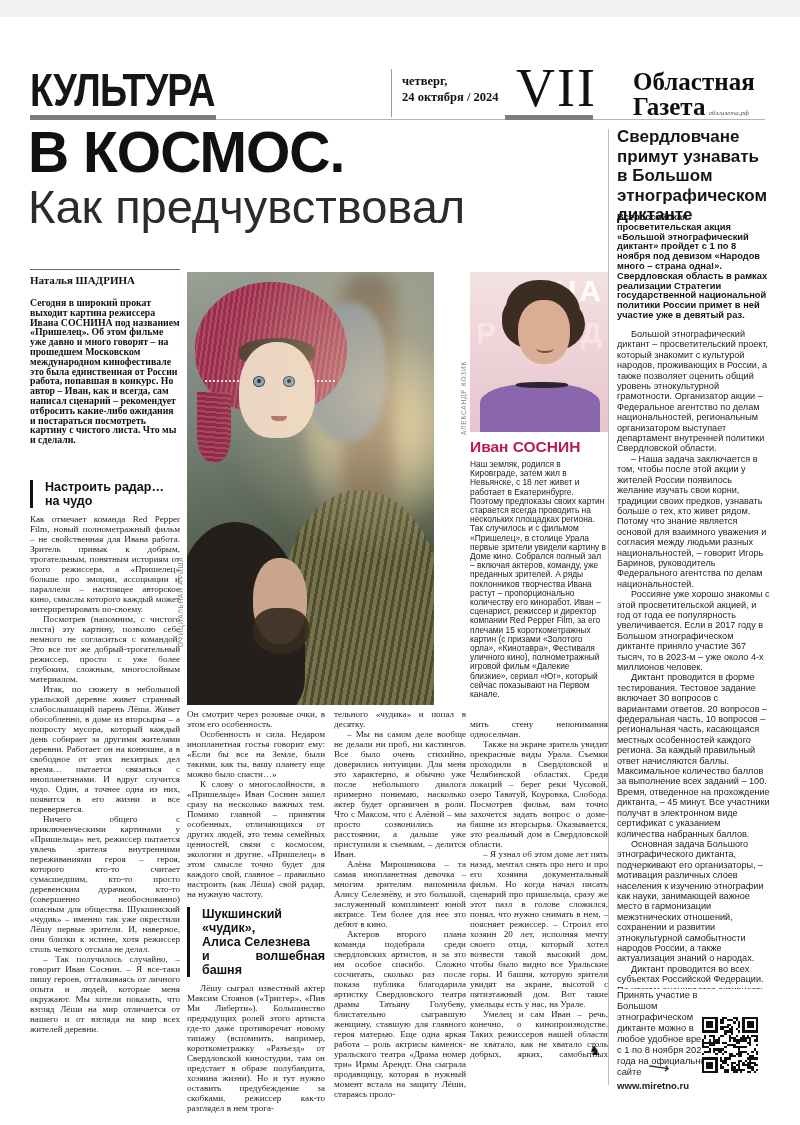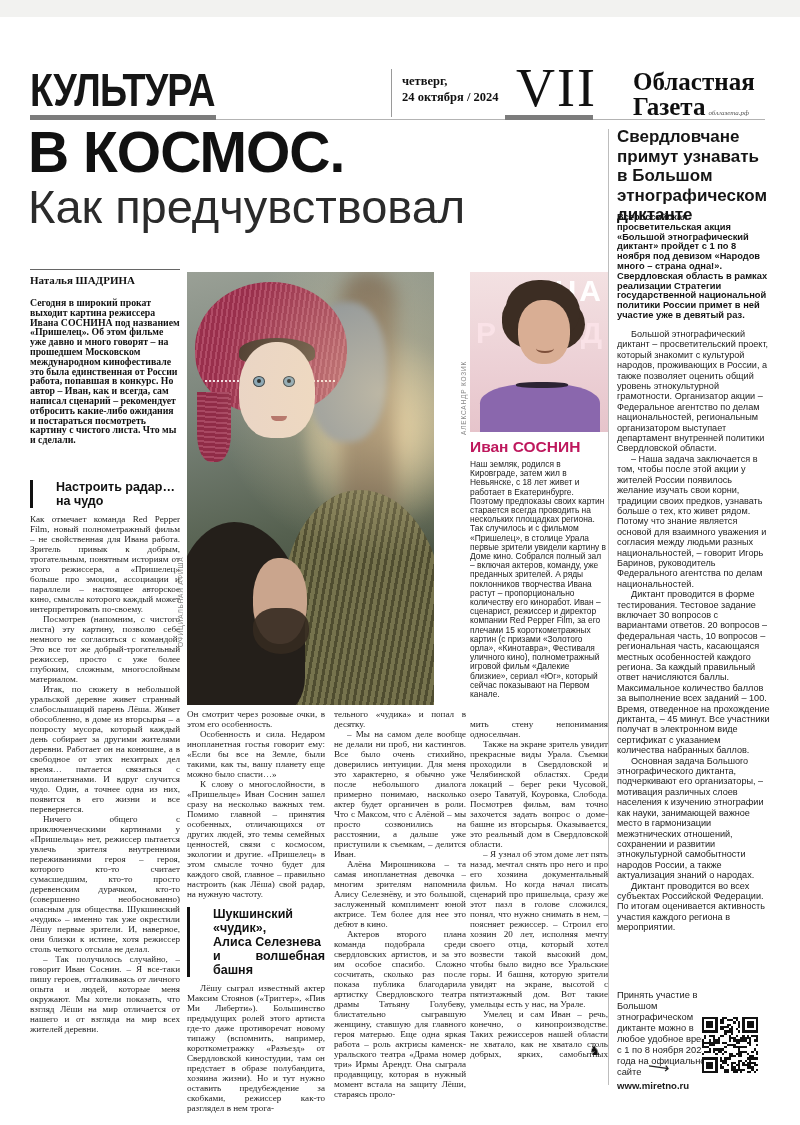--- a/index.html
+++ b/index.html
@@ -23,21 +23,21 @@
   #title2{left:28px;top:164px;font-family:"Liberation Sans",sans-serif;font-weight:400;font-size:47px;line-height:52px;color:#2b2b2b;}
   #subtitle{left:30px;top:226px;width:578px;font-family:"Liberation Sans",sans-serif;font-weight:700;font-size:17.5px;line-height:21px;color:#161616;}
 
   
   .bodytext{font-size:9.1px;line-height:10px;text-align:justify;hyphens:auto;-webkit-hyphens:auto;color:#1c1c1c;}
   .bodytext p{margin:0;text-indent:13px;}
   .bodytext p.noind{text-indent:0;}
   #byline-rule{left:30px;top:252px;width:150px;}
   #byline{left:30px;top:257px;width:150px;font-weight:700;font-size:11px;color:#111;}
   #lead{left:30px;top:281px;width:150px;font-weight:700;font-size:9.8px;line-height:9.8px;color:#111;}
-  .subhead{border-left:3px solid #111;padding-left:23px;font-family:"Liberation Sans",sans-serif;
+  .subhead{border-left:3px solid #111;padding-left:12px;font-family:"Liberation Sans",sans-serif;
     font-weight:700;font-size:12.5px;line-height:14px;color:#111;}
   #subhead1{left:30px;top:463px;width:145px;}
   #col1{left:30px;top:497px;width:150px;height:614px;overflow:hidden;}
   #col2{left:187px;top:692px;width:138px;height:416px;overflow:hidden;}
   #col3{left:334px;top:692px;width:132px;height:418px;overflow:hidden;}
   #col4{left:470px;top:702px;width:138px;height:340px;overflow:hidden;}
   #subhead2{margin:8px 0 6px 0;}
   #endmark{left:589px;top:1026px;font-family:"DejaVu Sans",sans-serif;font-size:13px;color:#111;}
 
   
@@ -205,20 +205,21 @@
     <p>Умелец и сам Иван – речь, конечно, о кинопроизводстве. Таких режиссеров нашей области не хватало, как не хватало столь добрых, ярких, самобытных фильмов российскому кинематографу.</p>
   </div>
   <div class="abs" id="endmark">♞</div>
 
   <div class="abs" id="divider-v"></div>
   <div class="abs" id="sb-title">Свердловчане примут узнавать в Большом этнографическом диктанте</div>
   <div class="abs" id="sb-lead">Всероссийская просветительская акция «Большой этнографический диктант» пройдет с 1 по 8 ноября под девизом «Народов много – страна одна!». Свердловская область в рамках реализации Стратегии государственной национальной политики России примет в ней участие уже в девятый раз.</div>
   <div class="abs" id="sb-body">
     <p>Большой этнографический диктант – просветительский проект, который знакомит с культурой народов, проживающих в России, а также позволяет оценить общий уровень этнокультурной грамотности. Организатор акции – Федеральное агентство по делам национальностей, региональным организатором выступает департамент внутренней политики Свердловской области.</p>
     <p>– Наша задача заключается в том, чтобы после этой акции у жителей России появилось желание изучать свои корни, традиции своих предков, узнавать больше о тех, кто живет рядом. Потому что знание является основой для взаимного уважения и согласия между людьми разных национальностей, – говорит Игорь Баринов, руководитель Федерального агентства по делам национальностей.</p>
+    <p>Россияне уже хорошо знакомы с этой просветительской акцией, и год от года ее популярность увеличивается. Если в 2017 году в Большом этнографическом диктанте приняло участие 367 тысяч, то в 2023-м – уже около 4-х миллионов человек.</p>
     <p>Диктант проводится в форме тестирования. Тестовое задание включает 30 вопросов с вариантами ответов. 20 вопросов – федеральная часть, 10 вопросов – региональная часть, касающаяся местных особенностей каждого региона. За каждый правильный ответ начисляются баллы. Максимальное количество баллов за выполнение всех заданий – 100. Время, отведенное на прохождение диктанта, – 45 минут. Все участники получат в электронном виде сертификат с указанием количества набранных баллов.</p>
     <p>Основная задача Большого этнографического диктанта, подчеркивают его организаторы, – мотивация различных слоев населения к изучению этнографии как науки, занимающей важное место в гармонизации межэтнических отношений, сохранении и развитии этнокультурной самобытности народов России, а также актуализация знаний о народах.</p>
     <p>Диктант проводится во всех субъектах Российской Федерации. По итогам оценивается активность участия каждого региона в мероприятии.</p>
 
   </div>
   <div class="abs" id="sb-footer">
     <div>Принять участие в Большом этнографическом диктанте можно в любое удобное время с 1 по 8 ноября 2024 года на официальном сайте</div>
     <div id="sb-site">www.miretno.ru</div>
   </div>
   <div class="abs" id="sb-arrow">⟶</div>

